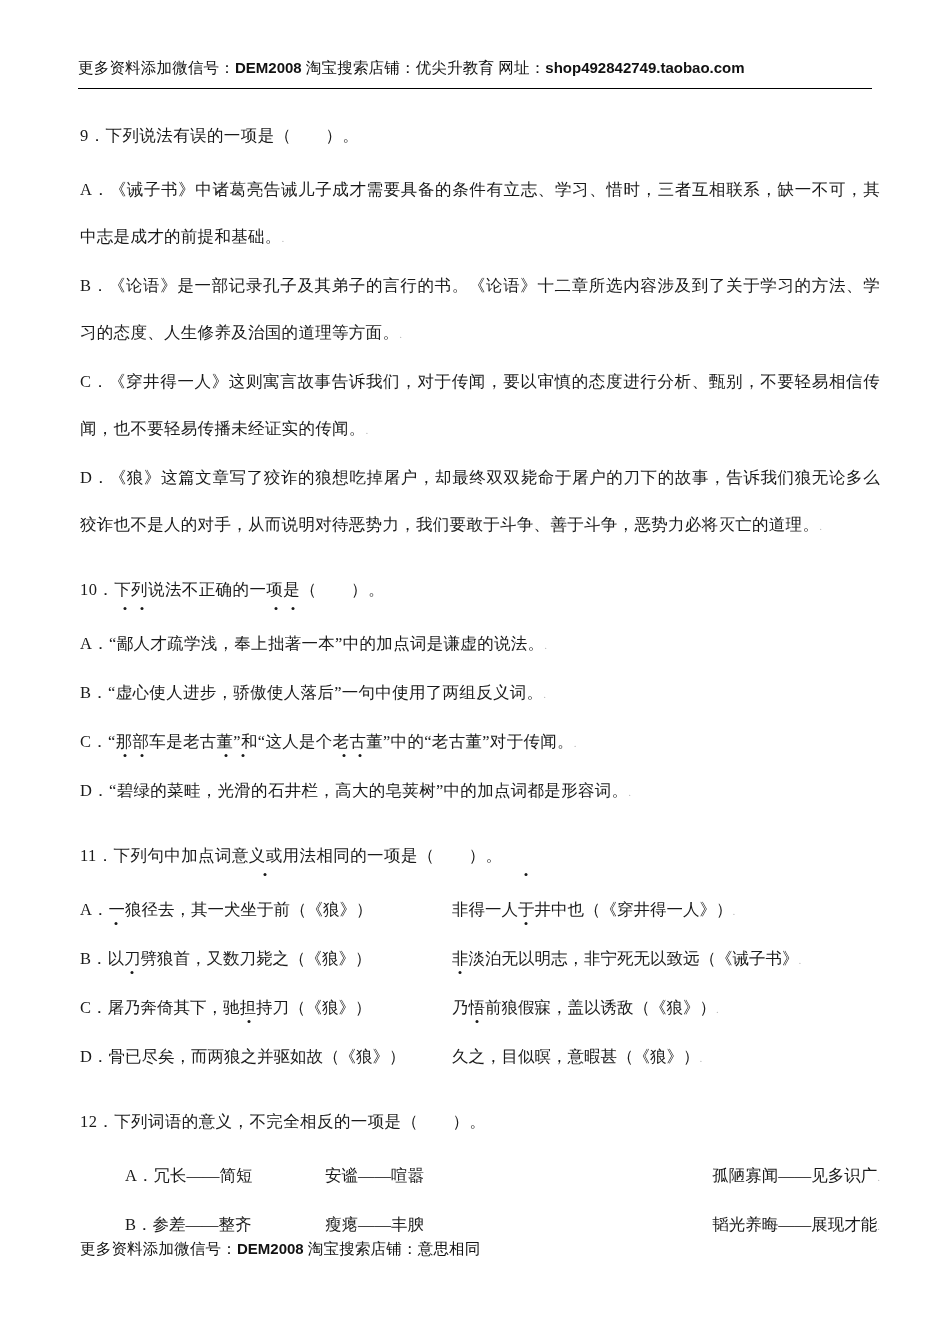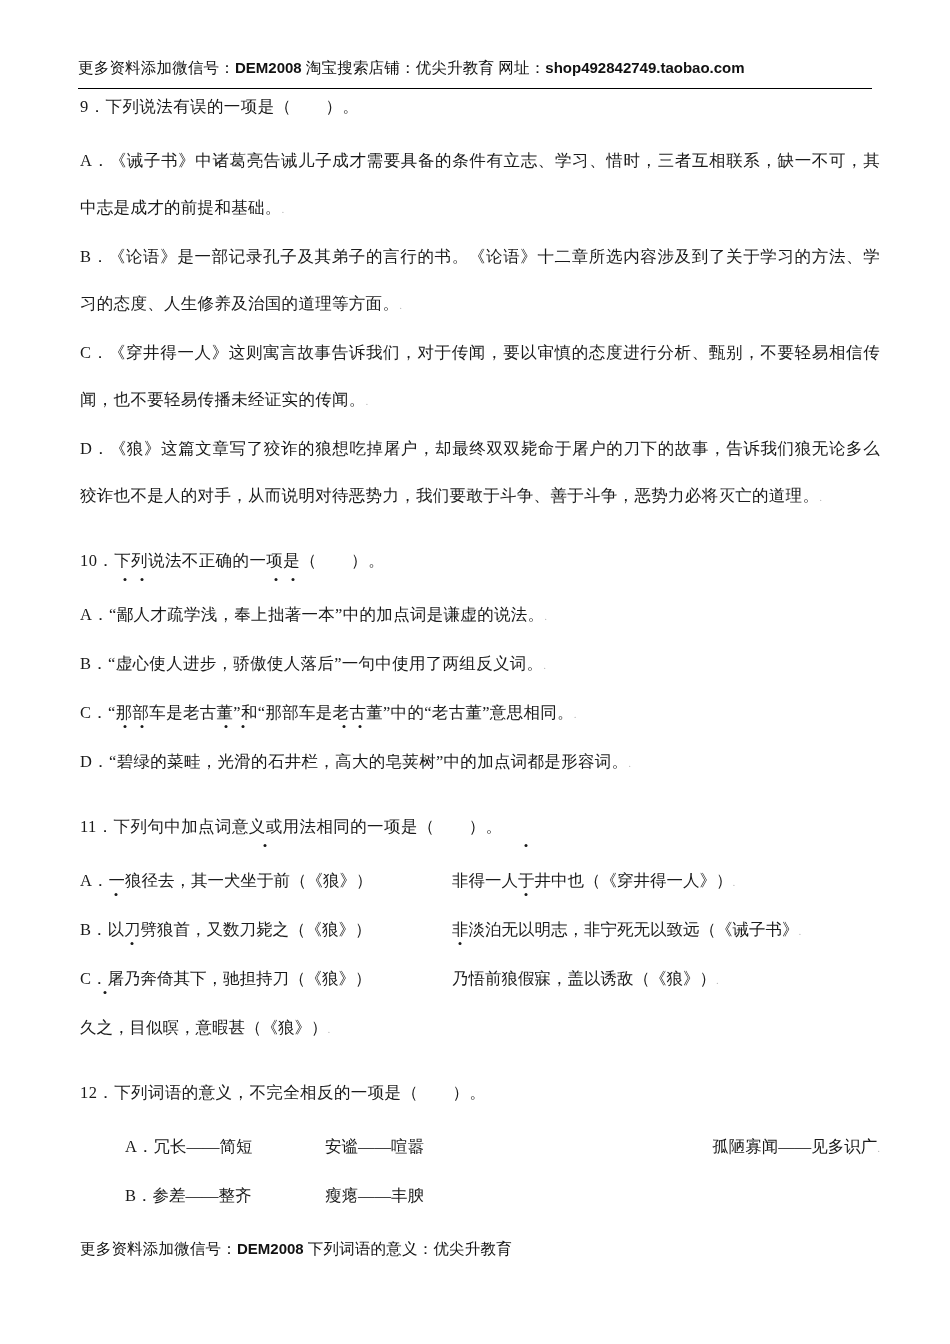--- a/index.html
+++ b/index.html
@@ -45,21 +45,21 @@
     position: absolute;
     top: 88px;
     left: 78px;
     width: 794px;
     border-top: 1.6px solid #000;
   }
 
   
   .content {
     position: absolute;
-    top: 87px;
+    top: 116px;
     left: 80px;
     width: 800px;
   }
 
   .q-block { margin-bottom: 2px; }
 
   .stem {
     font-size: 16.5px;
     line-height: 40px;
     white-space: nowrap;
@@ -188,21 +188,21 @@
         <span class="num">10．</span><span>下列说法不正确的一项是（</span><span class="paren-gap"></span><span>）。</span>
       </div>
       <div class="spacer-sm"></div>
       <div class="opt">
         <span class="opt-label">A．</span><span class="seg-host">“<span class="dot">鄙</span><span class="dot">人</span>才疏学浅，奉上<span class="dot">拙</span><span class="dot">著</span>一本”中的加点词是谦虚的说法。</span><span class="eol">.</span>
       </div>
       <div class="opt">
         <span class="opt-label">B．</span><span class="seg-host">“虚心使人进步，骄傲使人落后”一句中使用了两组反义词。</span><span class="eol">.</span>
       </div>
       <div class="opt">
-        <span class="opt-label">C．</span><span class="seg-host">“那部车是老古董”和“那部车是老古董”中的“老古董”意思相同。</span><span class="eol">.</span>
+        <span class="opt-label">C．</span><span class="seg-host">“那部车是老古董”和“这人是个老古董”中的“老古董”对于传闻。</span><span class="eol">.</span>
       </div>
       <div class="opt">
         <span class="opt-label">D．</span><span class="seg-host">“<span class="dot">碧</span><span class="dot">绿</span>的菜畦，<span class="dot">光</span><span class="dot">滑</span>的石井栏，<span class="dot">高</span><span class="dot">大</span>的皂荚树”中的加点词都是形容词。</span><span class="eol">.</span>
       </div>
     </div>
 
     <div class="spacer-md"></div>
 
     <div class="q-block">
       <div class="stem">
@@ -215,41 +215,43 @@
       </div>
       <div class="row2">
         <div class="c1"><span class="opt-label">B．</span><span class="seg-host"><span class="dot">以</span>刀劈狼首，又数刀毙之（《狼》）</span></div>
         <div class="c2"><span class="seg-host">非淡泊无<span class="dot">以</span>明志，非宁死无以致远（《诫子书》</span><span class="eol">.</span></div>
       </div>
       <div class="row2">
         <div class="c1"><span class="opt-label">C．</span><span class="seg-host">屠<span class="dot">乃</span>奔倚其下，驰担持刀（《狼》）</span></div>
         <div class="c2"><span class="seg-host"><span class="dot">乃</span>悟前狼假寐，盖以诱敌（《狼》）</span><span class="eol">.</span></div>
       </div>
       <div class="row2">
+        <div class="c1"><span class="opt-label">D．</span><span class="seg-host">骨已尽矣，而两狼<span class="dot">之</span>并驱如故（《狼》）</span></div>
         <div class="c2"><span class="seg-host">久<span class="dot">之</span>，目似暝，意暇甚（《狼》）</span><span class="eol">.</span></div>
       </div>
     </div>
 
     <div class="spacer-md"></div>
 
     <div class="q-block">
       <div class="stem">
         <span class="num">12．</span><span>下列词语的意义，不完全相反的一项是（</span><span class="paren-gap"></span><span>）。</span>
       </div>
       <div class="spacer-sm"></div>
       <div class="row3">
         <div class="c1"><span class="opt-label">A．</span><span>冗长——简短</span></div>
         <div class="c2"><span>安谧——喧嚣</span></div>
         <div class="c3"><span>孤陋寡闻——见多识广</span><span class="eol">.</span></div>
       </div>
       <div class="row3">
         <div class="c1"><span class="opt-label">B．</span><span>参差——整齐</span></div>
         <div class="c2"><span>瘦瘪——丰腴</span></div>
+        <div class="c3"><span>韬光养晦——展现才能</span><span class="eol">.</span></div>
       </div>
     </div>
 
   </div>
 
   <div class="footer">
-    <span>更多资料添加微信号：</span><span class="ftr-latin">DEM2008</span><span> 下列词语的意义：优尖升教育</span>
+    <span>更多资料添加微信号：</span><span class="ftr-latin">DEM2008</span><span> 淘宝搜索店铺：意思相同</span>
   </div>
 
 </div>
 
 </body></html>

